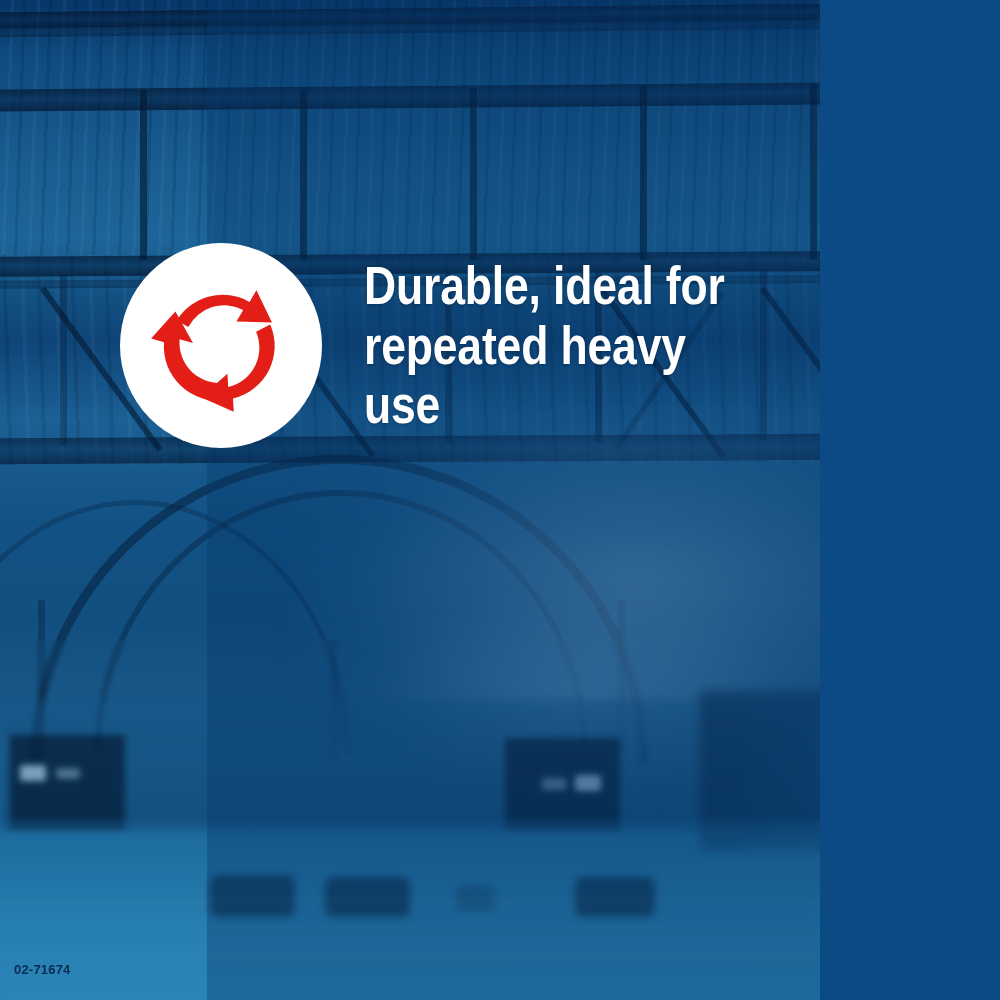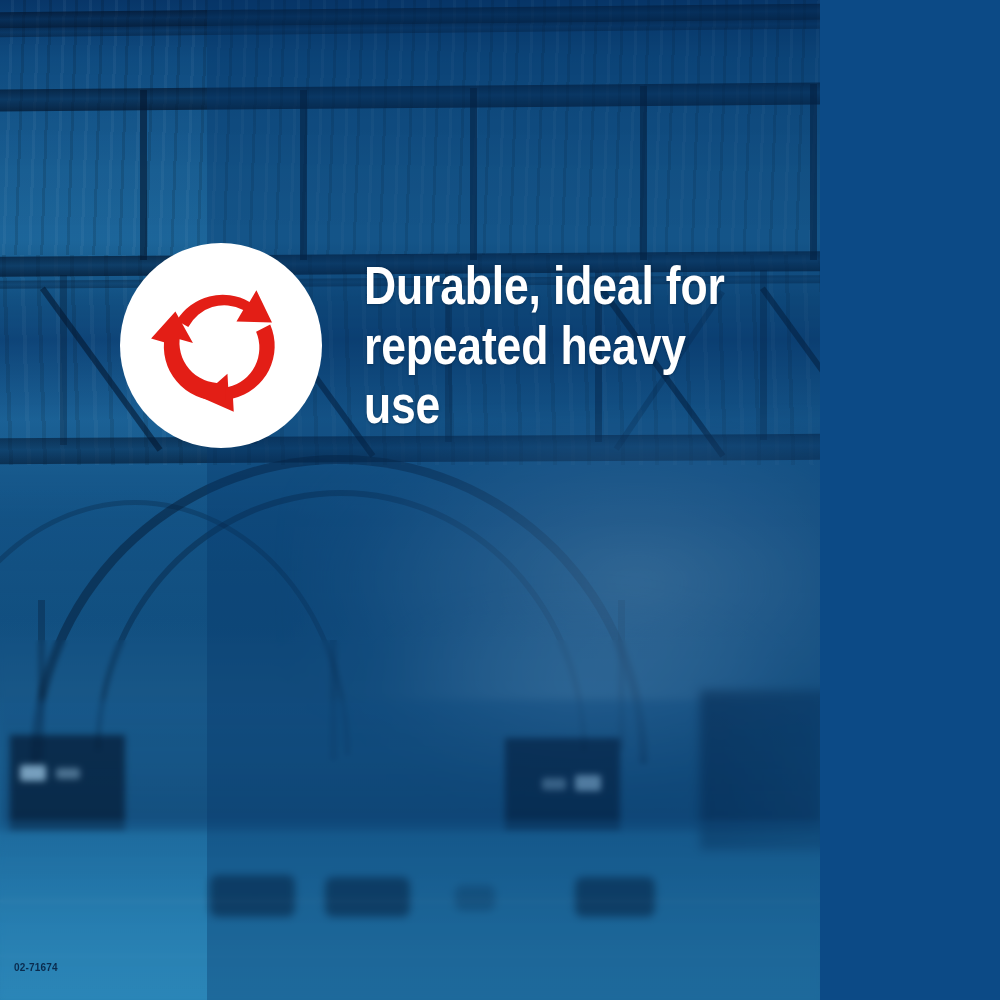--- a/index.html
+++ b/index.html
@@ -255,21 +255,21 @@
   #feature-row-0 { left: 120px; top: 243px; }
   #feature-row-1 { left: 120px; top: 543px; }
 
   .txt-wrap { margin-left: 42px; }
 
   
   .code-label {
     position: absolute;
     left: 14px;
     top: 962px;
-    font-size: 10px;
+    font-size: 13px;
     font-weight: 700;
     color: #0a2b4e;
     letter-spacing: 0.2px;
     font-family: "Liberation Sans", sans-serif;
   }
 </style>
 </head>
 <body>
 
 <div class="canvas">

